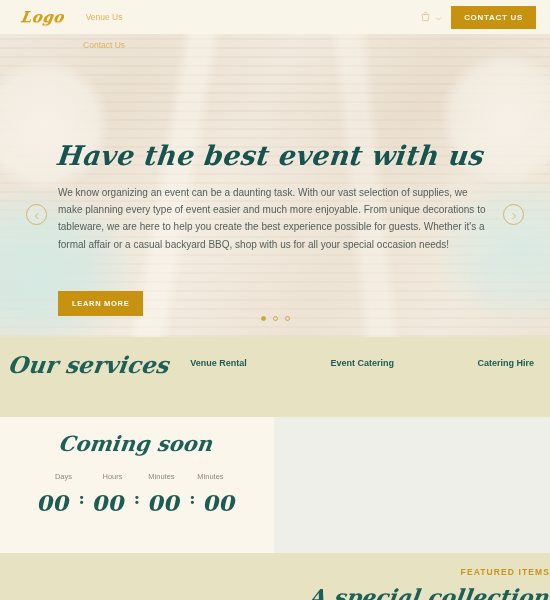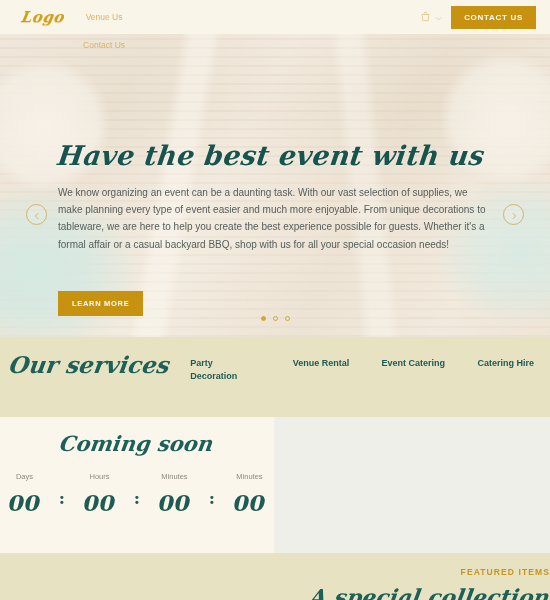--- a/index.html
+++ b/index.html
@@ -251,21 +251,21 @@
     font-style: italic;
     font-weight: 700;
     font-size: 21px;
     color: #1d6058;
     transform: skewX(-10deg);
     margin-bottom: 18px;
     line-height: 1;
   }
   .cd-labels, .cd-values {
     display: flex;
-    justify-content: space-between;
+    justify-content: center;
   }
   .cd-labels { margin-bottom: 8px; }
   .cd-label {
     width: 49px;
     font-size: 7.5px;
     color: #8e8a7e;
     text-align: center;
   }
   .cd-unit {
     width: 49px;
@@ -395,21 +395,20 @@
     <div class="car-dots">
       <span class="dot active"></span>
       <span class="dot"></span>
       <span class="dot"></span>
     </div>
   </div>
 
   <div class="services">
     <div class="services-title">Our services</div>
     <div class="services-list">
-      <div class="service-item">Party Decoration</div>
       <div class="service-item">Venue Rental</div>
       <div class="service-item">Event Catering</div>
       <div class="service-item">Catering Hire</div>
     </div>
   </div>
 
   <div class="coming">
     <div class="coming-left">
       <div class="coming-title">Coming soon</div>
 

